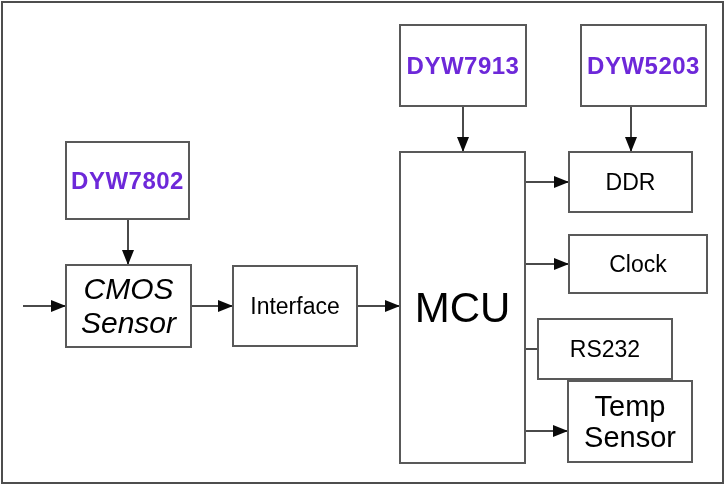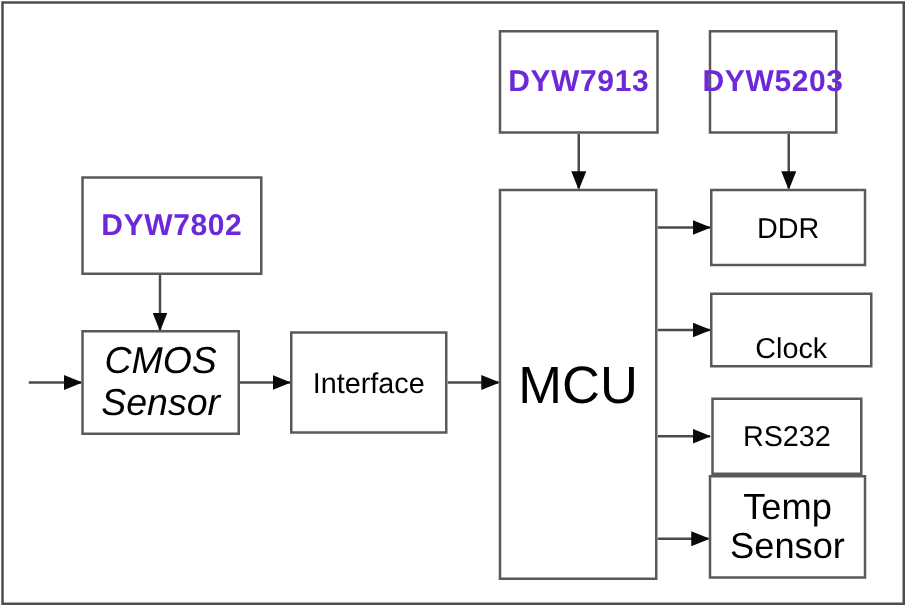--- a/index.html
+++ b/index.html
@@ -42,29 +42,29 @@
     color: #6d28d9;
     letter-spacing: 0.5px;
     white-space: nowrap;
   }
   .lbl-30 { font-size: 30px; line-height: 1.15; white-space: nowrap; font-style: italic; }
   .lbl-23 { font-size: 23px; white-space: nowrap; }
   .lbl-42 { font-size: 42px; white-space: nowrap; }
   .lbl-35 { font-size: 23px; white-space: nowrap; }
   .lbl-29 { font-size: 29px; line-height: 1.05; white-space: nowrap; }
 
-  #dyw7802   { left: 65px;  top: 141px; width: 145px; height: 79px; }
+  #dyw7802   { left: 65px;  top: 141px; width: 125px; height: 79px; }
   #dyw7913   { left: 399px; top: 24px;  width: 128px; height: 83px; }
-  #dyw5203   { left: 567px; top: 24px;  width: 103px; height: 83px; }
+  #dyw5203   { left: 580px; top: 24px;  width: 127px; height: 83px; }
   #cmos      { left: 65px;  top: 264px; width: 127px; height: 84px; }
   #interface { left: 232px; top: 265px; width: 126px; height: 82px; }
   #mcu       { left: 399px; top: 151px; width: 127px; height: 313px; align-items: center; }
   #ddr       { left: 568px; top: 151px; width: 125px; height: 62px; }
-  #clock     { left: 568px; top: 234px; width: 130px; height: 60px; justify-content: flex-end; }
-  #rs232     { left: 569px; top: 318px; width: 121px; height: 62px; }
+  #clock     { left: 568px; top: 234px; width: 140px; height: 60px; }
+  #rs232     { left: 537px; top: 318px; width: 136px; height: 62px; }
   #temp      { left: 567px; top: 380px; width: 126px; height: 83px; }
 
   #arrow-layer {
     position: absolute;
     left: 0;
     top: 0;
     pointer-events: none;
   }
   #arrow-layer line {
     stroke: #4a4a4a;

